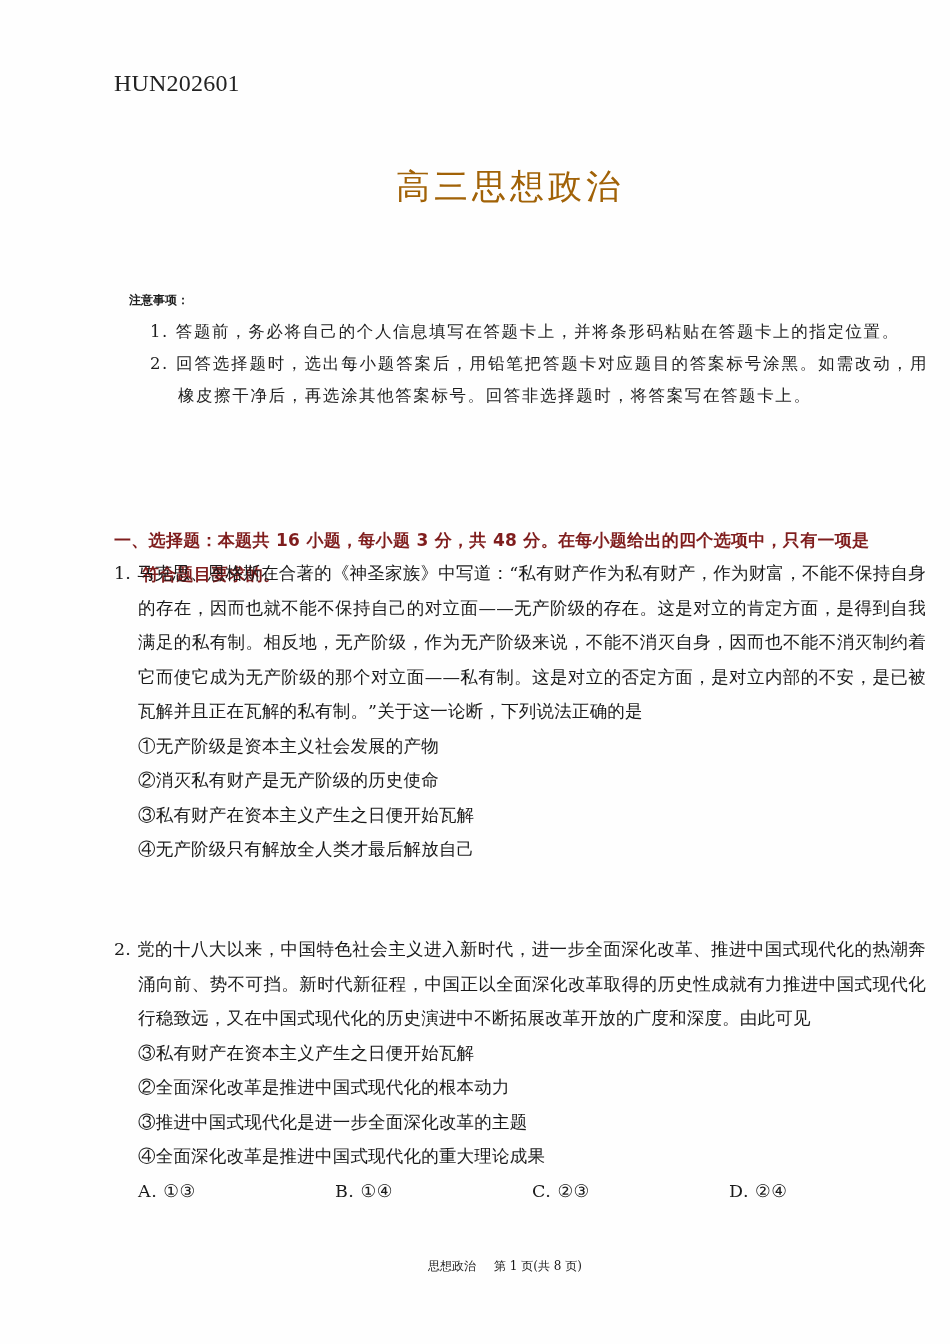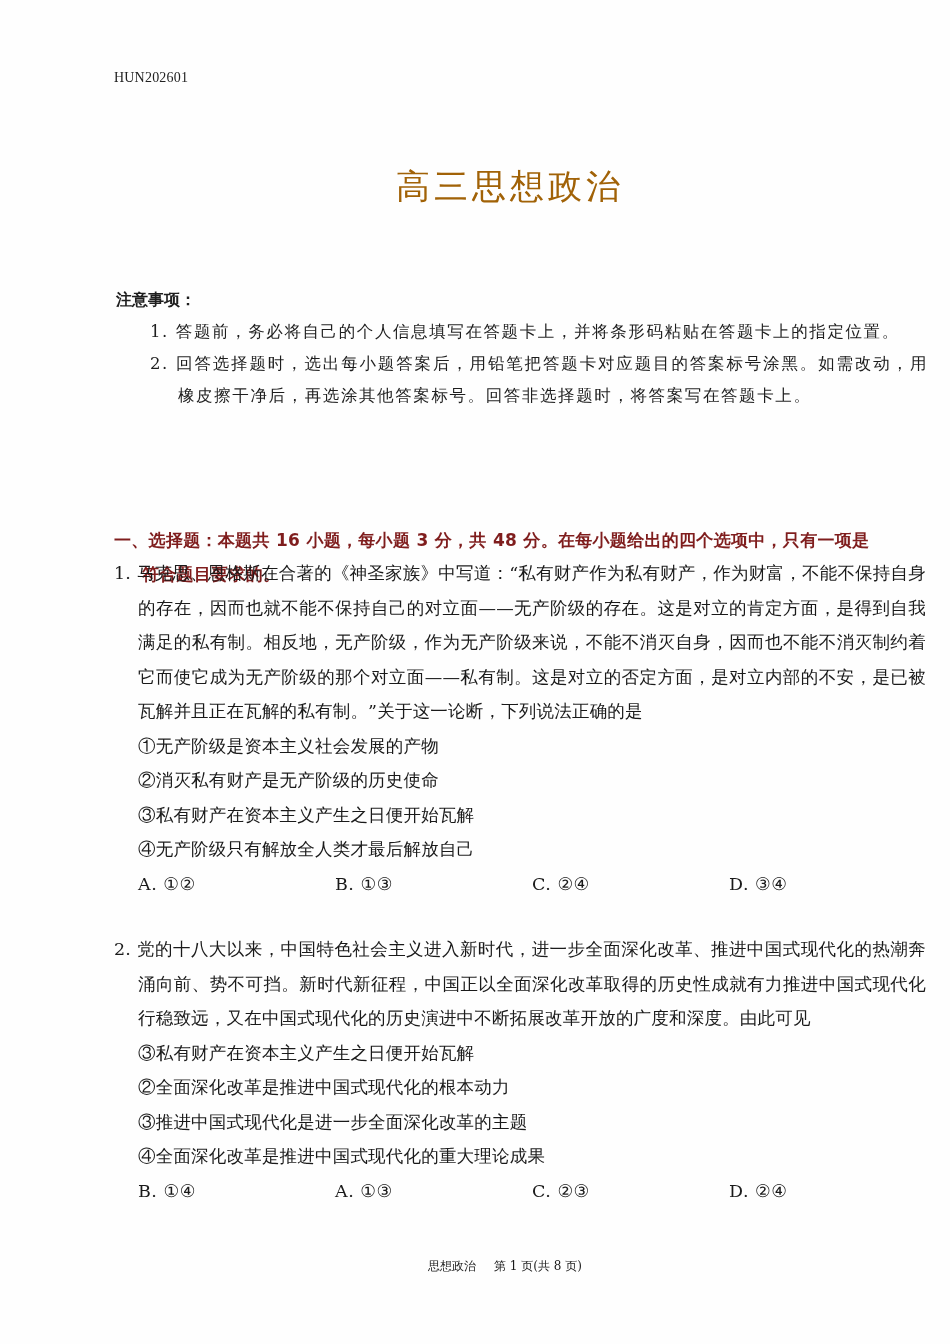--- a/index.html
+++ b/index.html
@@ -18,21 +18,21 @@
     .page {
       position: absolute;
       left: 0; top: 0;
       width: 950px; height: 1344px;
       background: #fefefe;
     }
     .doc-code {
       position: absolute;
       left: 114px; top: 70px;
       font-family: "Liberation Serif", serif;
-      font-size: 14px;
+      font-size: 24px;
       letter-spacing: 0.2px;
       color: #222;
     }
     .title {
       position: absolute;
       left: 0; width: 950px;
       top: 164px;
       text-align: center;
       font-family: "DejaVu Sans", sans-serif;
       font-size: 34px;
@@ -45,21 +45,22 @@
       position: absolute;
       left: 116px; top: 284px;
       width: 812px;
       font-size: 16.5px;
       line-height: 32px;
       color: #1e1e1e;
     }
     .notice-head {
       font-family: "DejaVu Sans", sans-serif;
       font-weight: bold;
-      font-size: 16px;
+      font-size: 12px;
+      margin-left: 13px;
     }
     .notice-item {
       padding-left: 62px;
       text-indent: -28px;
       text-align: justify;
       letter-spacing: 1.6px;
     }
     .section {
       position: absolute;
       left: 114px; top: 486px;
@@ -133,37 +134,31 @@
     <div>一、选择题：本题共 16 小题，每小题 3 分，共 48 分。在每小题给出的四个选项中，只有一项是</div>
     <div class="line2">符合题目要求的。</div>
   </div>
 
   <div class="question q1">
     <div class="stem">1. 马克思、恩格斯在合著的《神圣家族》中写道：“私有财产作为私有财产，作为财富，不能不保持自身的存在，因而也就不能不保持自己的对立面——无产阶级的存在。这是对立的肯定方面，是得到自我满足的私有制。相反地，无产阶级，作为无产阶级来说，不能不消灭自身，因而也不能不消灭制约着它而使它成为无产阶级的那个对立面——私有制。这是对立的否定方面，是对立内部的不安，是已被瓦解并且正在瓦解的私有制。”关于这一论断，下列说法正确的是</div>
     <div class="option-line">①无产阶级是资本主义社会发展的产物</div>
     <div class="option-line">②消灭私有财产是无产阶级的历史使命</div>
     <div class="option-line">③私有财产在资本主义产生之日便开始瓦解</div>
     <div class="option-line">④无产阶级只有解放全人类才最后解放自己</div>
-    <div class="choices">
-      <div class="choice">A. ①②</div>
-      <div class="choice">B. ①③</div>
-      <div class="choice">C. ②④</div>
-      <div class="choice">D. ③④</div>
-    </div>
   </div>
 
   <div class="question q2">
     <div class="stem">2. 党的十八大以来，中国特色社会主义进入新时代，进一步全面深化改革、推进中国式现代化的热潮奔涌向前、势不可挡。新时代新征程，中国正以全面深化改革取得的历史性成就有力推进中国式现代化行稳致远，又在中国式现代化的历史演进中不断拓展改革开放的广度和深度。由此可见</div>
     <div class="option-line">③私有财产在资本主义产生之日便开始瓦解</div>
     <div class="option-line">②全面深化改革是推进中国式现代化的根本动力</div>
     <div class="option-line">③推进中国式现代化是进一步全面深化改革的主题</div>
     <div class="option-line">④全面深化改革是推进中国式现代化的重大理论成果</div>
     <div class="choices">
+      <div class="choice">A. ①③</div>
       <div class="choice">B. ①④</div>
-      <div class="choice">A. ①③</div>
       <div class="choice">C. ②③</div>
       <div class="choice">D. ②④</div>
     </div>
   </div>
 
   <div class="footer">
     <span>思想政治</span><span>第 1 页(共 8 页)</span>
   </div>
 
 </div>

